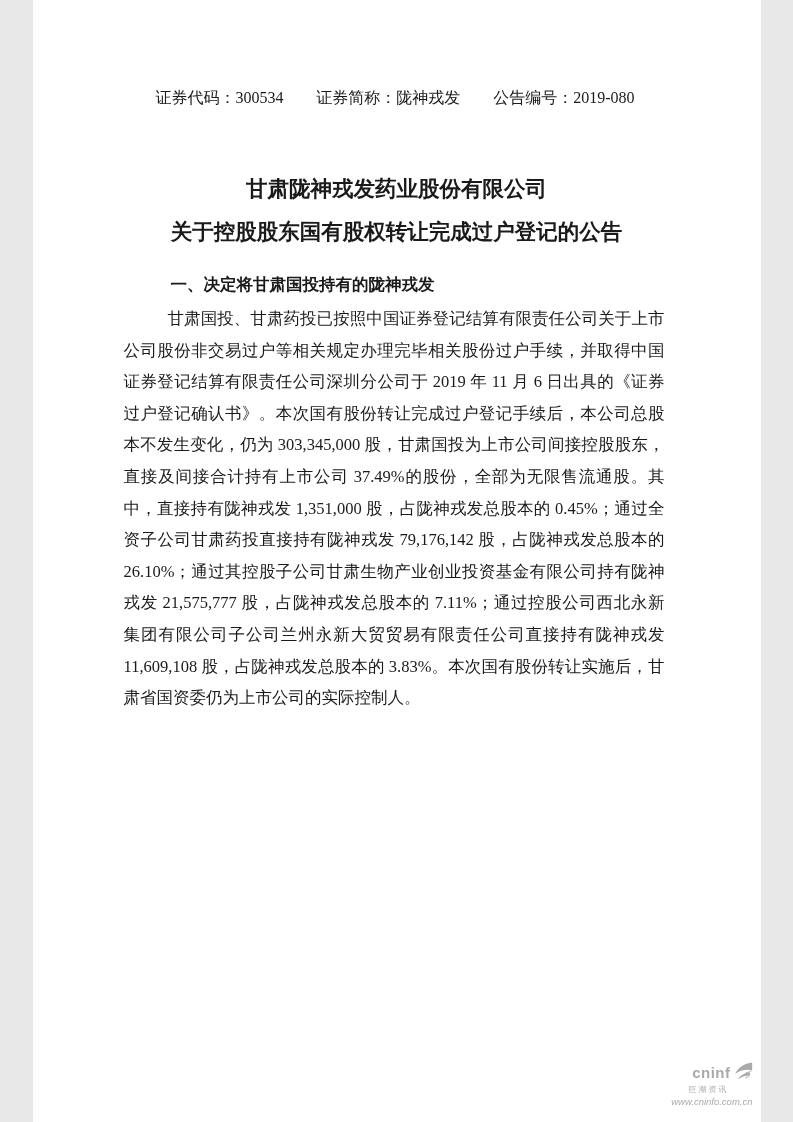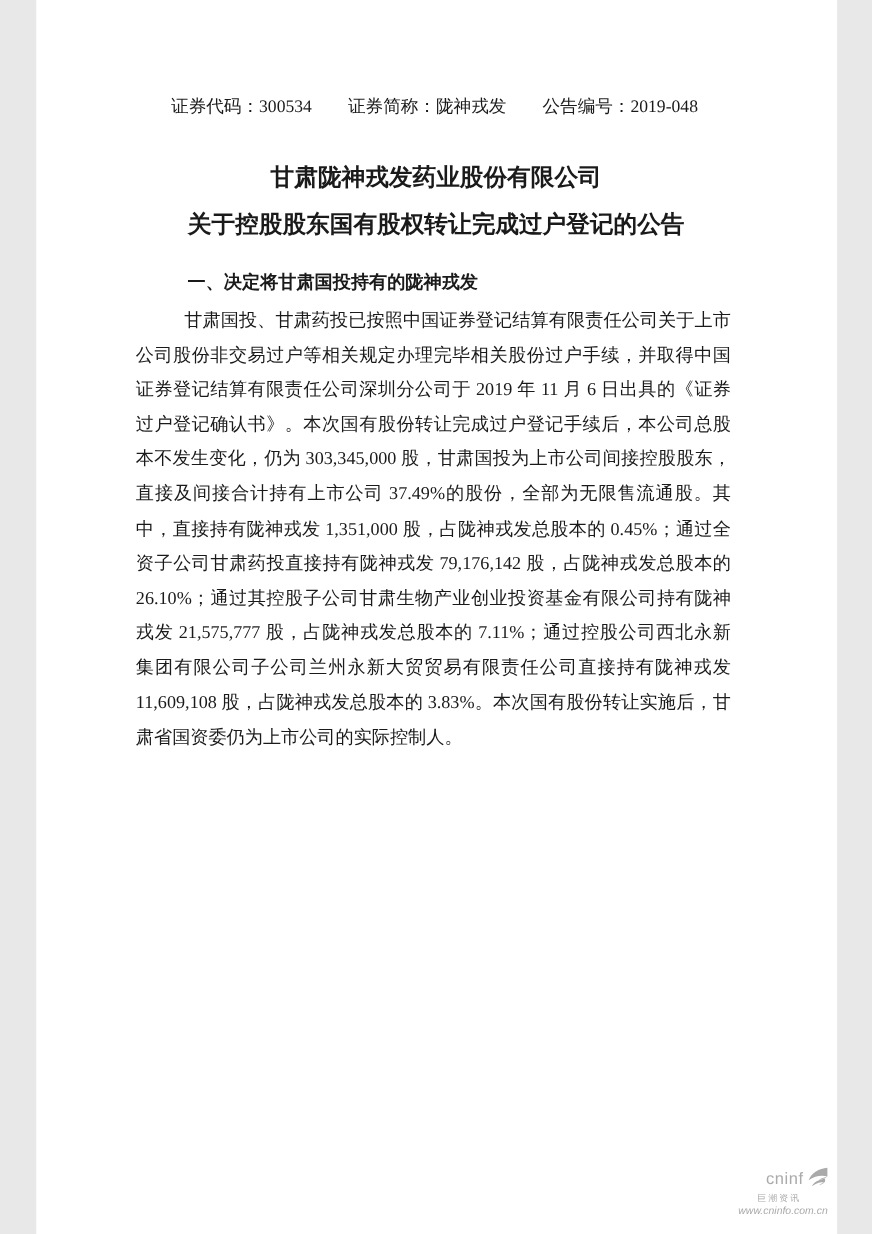--- a/index.html
+++ b/index.html
@@ -20,21 +20,21 @@
     font-size: 16px;
     line-height: 20px;
     white-space: nowrap;
   }
   .doc-title {
     text-align: center;
     font-weight: bold;
     font-size: 21.5px;
     line-height: 30px;
   }
-  .doc-title.line1 { margin-top: 38px; }
+  .doc-title.line1 { margin-top: 66px; }
   .doc-title.line2 { margin-top: 13px; }
   .disclaimer {
     margin: 42px 105px 0 104px;
     font-weight: bold;
     font-size: 16.5px;
     line-height: 33px;
     text-align: justify;
     text-indent: 34px;
   }
   .section-heading {
@@ -62,21 +62,21 @@
     text-align: right;
     line-height: 1;
   }
   .wm-row {
     display: flex;
     align-items: center;
     justify-content: flex-end;
     gap: 2px;
   }
   .wm-logo-text {
-    font-weight: normal;
+    font-weight: bold;
     font-size: 15px;
     letter-spacing: 0.5px;
   }
   .wm-cn {
     font-size: 8px;
     letter-spacing: 2px;
     margin: 2px 24px 0 0;
   }
   .wm-url {
     font-size: 9.5px;
@@ -85,21 +85,21 @@
   }
 </style>
 </head>
 <body>
 
 <div class="page">
 
   <div class="doc-header">
     <span>证券代码：300534</span>
     <span>证券简称：陇神戎发</span>
-    <span>公告编号：2019-048</span>
+    <span>公告编号：2019-080</span>
   </div>
 
   <div class="doc-title line1">甘肃陇神戎发药业股份有限公司</div>
   <div class="doc-title line2">关于控股股东国有股权转让完成过户登记的公告</div>
 
 
   <div class="section-heading">一、决定将甘肃国投持有的陇神戎发</div>
 
   <p class="body-para">甘肃国投、甘肃药投已按照中国证券登记结算有限责任公司关于上市公司股份非交易过户等相关规定办理完毕相关股份过户手续，并取得中国证券登记结算有限责任公司深圳分公司于 2019 年 11 月 6 日出具的《证券过户登记确认书》。本次国有股份转让完成过户登记手续后，本公司总股本不发生变化，仍为 303,345,000 股，甘肃国投为上市公司间接控股股东，直接及间接合计持有上市公司 37.49%的股份，全部为无限售流通股。其中，直接持有陇神戎发 1,351,000 股，占陇神戎发总股本的 0.45%；通过全资子公司甘肃药投直接持有陇神戎发 79,176,142 股，占陇神戎发总股本的 26.10%；通过其控股子公司甘肃生物产业创业投资基金有限公司持有陇神戎发 21,575,777 股，占陇神戎发总股本的 7.11%；通过控股公司西北永新集团有限公司子公司兰州永新大贸贸易有限责任公司直接持有陇神戎发 11,609,108 股，占陇神戎发总股本的 3.83%。本次国有股份转让实施后，甘肃省国资委仍为上市公司的实际控制人。</p>
 

